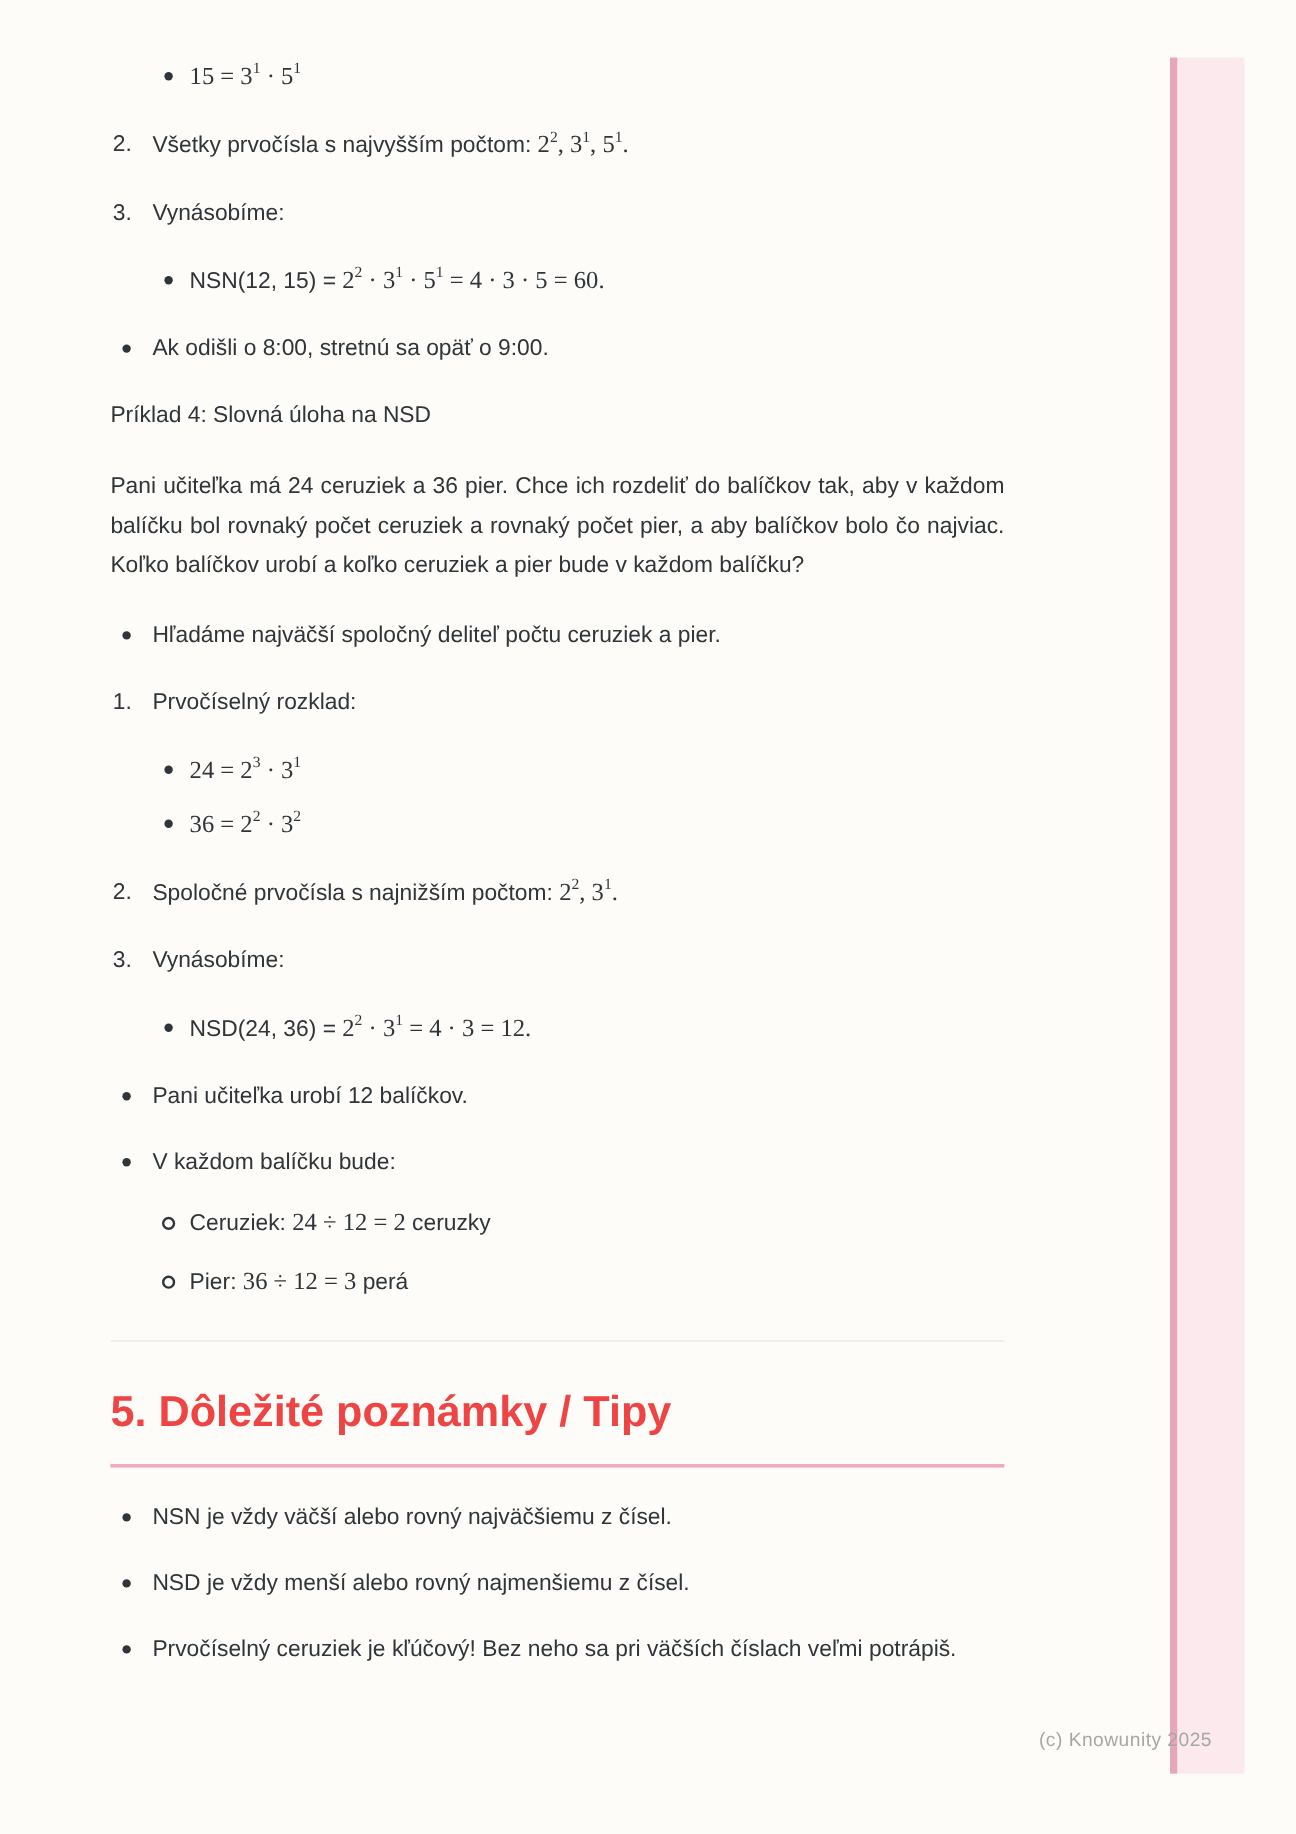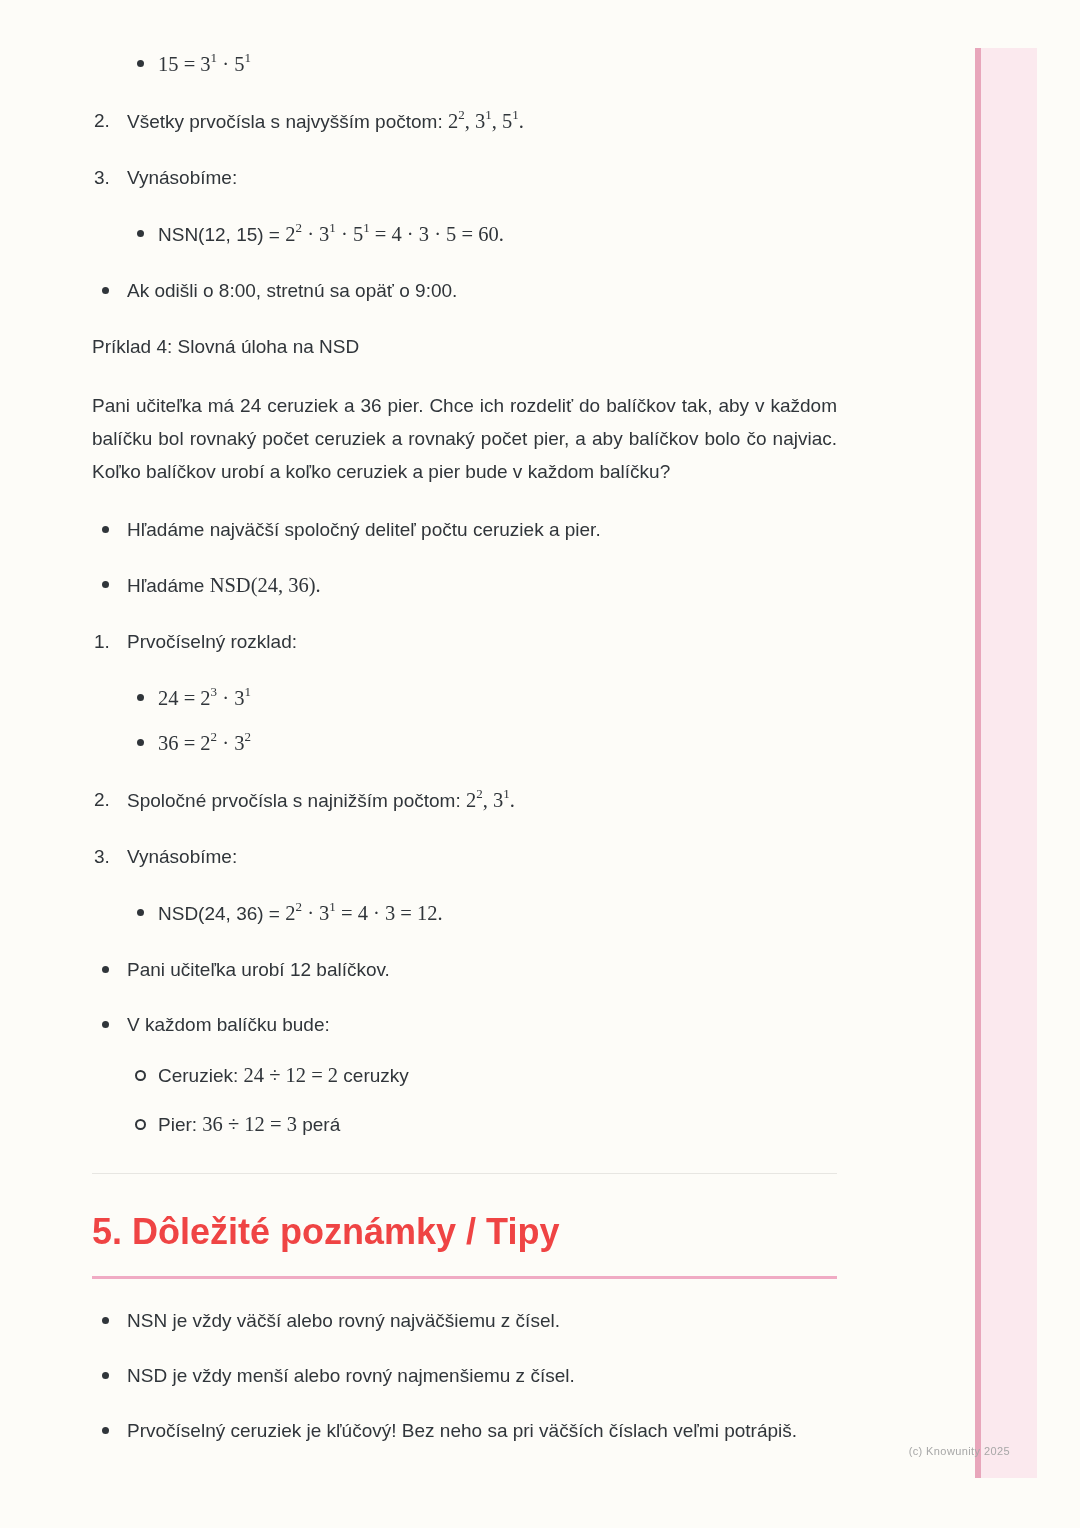--- a/index.html
+++ b/index.html
@@ -11,21 +11,21 @@
     position:relative;
     overflow:hidden;
   }
   .stripe {
     position:absolute; top:48px; right:43px;
     width:56px; height:1430px;
     z-index:1;
   }
   .watermark {
     position:absolute; top:1441px; right:70px;
-    font-size:11px; line-height:20px;
+    font-size:16px; line-height:20px;
     z-index:3; letter-spacing:0.4px;
   }
   .content {
     position:absolute; left:92px; top:50px; width:745px; z-index:2;
   }
   .blk { margin-top:28px; font-size:19px; line-height:28px; }
   .content > .blk:first-child { margin-top:0; }
 
   .li { position:relative; padding-left:35px; }
   .li + .li { margin-top:27px; }
@@ -74,21 +74,20 @@
 
 <div class="content" id="doc-content">
     <div class="blk li-sub"><span class="dot"></span><span class="seg-math">15 = 3<sup>1</sup> · 5<sup>1</sup></span></div>
     <div class="blk li-num"><span class="num">2.</span><span class="seg-bold">Všetky prvočísla s najvyšším počtom: </span><span class="seg-math">2<sup>2</sup>, 3<sup>1</sup>, 5<sup>1</sup>.</span></div>
     <div class="blk li-num"><span class="num">3.</span><span class="seg-bold">Vynásobíme:</span></div>
     <div class="blk li-sub"><span class="dot"></span><span>NSN(12, 15) = </span><span class="seg-math">2<sup>2</sup> · 3<sup>1</sup> · 5<sup>1</sup> = 4 · 3 · 5 = 60.</span></div>
     <div class="blk li"><span class="dot"></span><span>Ak odišli o 8:00, stretnú sa opäť o 9:00.</span></div>
     <div class="blk h4"><span class="seg-bold">Príklad 4: Slovná úloha na NSD</span></div>
     <div class="blk p-justify"><span>Pani učiteľka má 24 ceruziek a 36 pier. Chce ich rozdeliť do balíčkov tak, aby v každom balíčku bol rovnaký počet ceruziek a rovnaký počet pier, a aby balíčkov bolo čo najviac. Koľko balíčkov urobí a koľko ceruziek a pier bude v každom balíčku?</span></div>
     <div class="blk li"><span class="dot"></span><span>Hľadáme najväčší spoločný deliteľ počtu ceruziek a pier.</span></div>
-    <div class="blk li"><span class="dot"></span><span>Hľadáme </span><span class="seg-math">NSD(24, 36).</span></div>
     <div class="blk li-num"><span class="num">1.</span><span class="seg-bold">Prvočíselný rozklad:</span></div>
     <div class="blk li-sub"><span class="dot"></span><span class="seg-math">24 = 2<sup>3</sup> · 3<sup>1</sup></span></div>
     <div class="blk li-sub"><span class="dot"></span><span class="seg-math">36 = 2<sup>2</sup> · 3<sup>2</sup></span></div>
     <div class="blk li-num"><span class="num">2.</span><span class="seg-bold">Spoločné prvočísla s najnižším počtom: </span><span class="seg-math">2<sup>2</sup>, 3<sup>1</sup>.</span></div>
     <div class="blk li-num"><span class="num">3.</span><span class="seg-bold">Vynásobíme:</span></div>
     <div class="blk li-sub"><span class="dot"></span><span>NSD(24, 36) = </span><span class="seg-math">2<sup>2</sup> · 3<sup>1</sup> = 4 · 3 = 12.</span></div>
     <div class="blk li"><span class="dot"></span><span>Pani učiteľka urobí 12 balíčkov.</span></div>
     <div class="blk li"><span class="dot"></span><span>V každom balíčku bude:</span></div>
     <div class="blk li-circle"><span class="ring"></span><span>Ceruziek: </span><span class="seg-math">24 ÷ 12 = 2</span><span> ceruzky</span></div>
     <div class="blk li-circle"><span class="ring"></span><span>Pier: </span><span class="seg-math">36 ÷ 12 = 3</span><span> perá</span></div>

